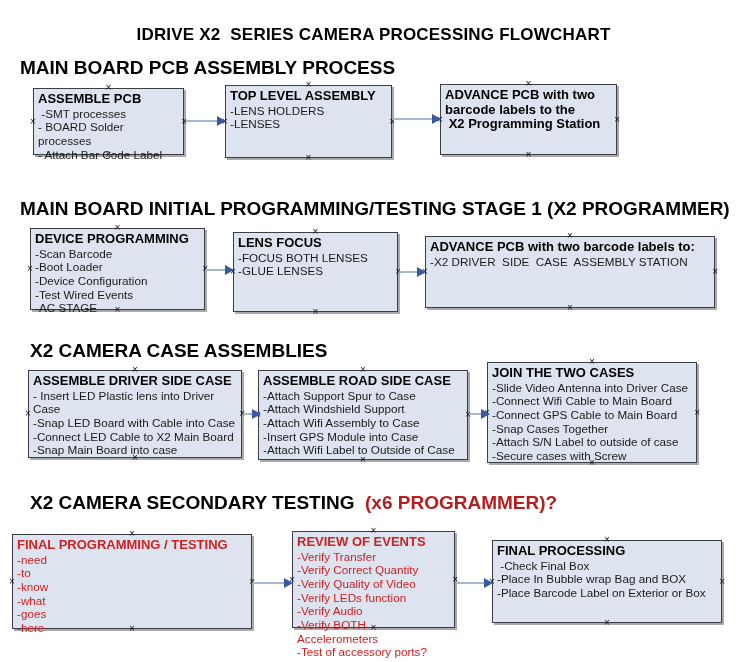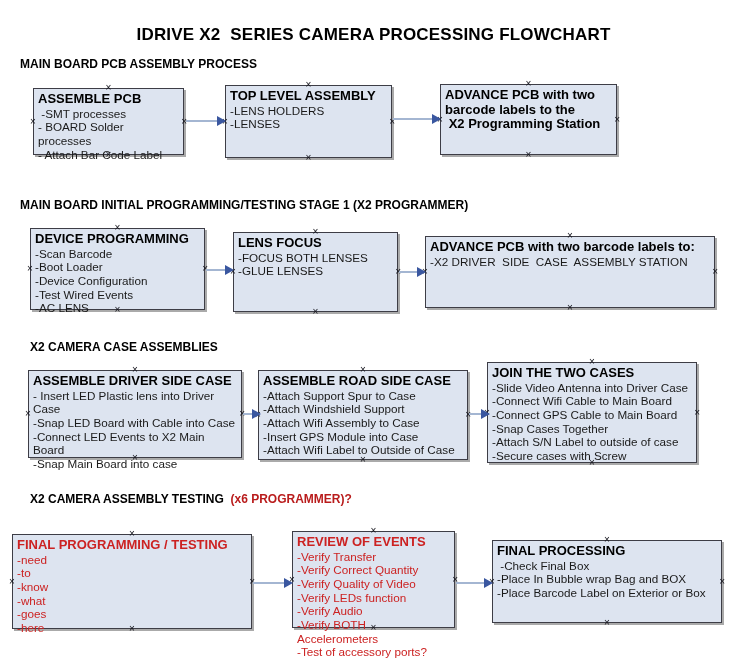--- a/index.html
+++ b/index.html
@@ -8,21 +8,21 @@
     width:747px;height:662px;position:relative;overflow:hidden;
     color:#111;
   }
   #stage{position:absolute;inset:0;}
   #page-title{
     position:absolute;top:14px;left:0;width:100%;
     text-align:center;font-size:17px;font-weight:bold;
     letter-spacing:.2px;white-space:pre-wrap;color:#000;
   }
   .section-heading{
-    position:absolute;font-size:12px;font-weight:bold;white-space:pre-wrap;color:#000;text-align:center;
+    position:absolute;font-size:19px;font-weight:bold;white-space:pre-wrap;color:#000;text-align:center;
   }
   #heading-0{left:20px;top:57px;}
   #heading-1{left:20px;top:198px;}
   #heading-2{left:30px;top:340px;}
   #heading-3{left:30px;top:492px;}
   .heading-red{color:#b91c1c;}
   .pbox{
     position:absolute;background:#dde4f0;border:1px solid #3d3d46;
     box-shadow:2px 2px 0 #aaaaaa;
     padding:3px 5px 2px 4px;box-sizing:border-box;overflow:visible;
@@ -123,21 +123,21 @@
       <span class="xmark xm-t">×</span>
       <span class="xmark xm-b">×</span>
       <span class="xmark xm-l">×</span>
       <span class="xmark xm-r">×</span>
       <div class="box-title">DEVICE PROGRAMMING</div>
       <div class="box-items">
         <div class="box-item">-Scan Barcode</div>
         <div class="box-item">-Boot Loader</div>
         <div class="box-item">-Device Configuration</div>
         <div class="box-item">-Test Wired Events</div>
-        <div class="box-item">-AC LENS</div>
+        <div class="box-item">-AC STAGE</div>
       </div>
     </div>
     <div class="pbox" id="box-1-1">
       <span class="xmark xm-t">×</span>
       <span class="xmark xm-b">×</span>
       <span class="xmark xm-l">×</span>
       <span class="xmark xm-r">×</span>
       <div class="box-title">LENS FOCUS</div>
       <div class="box-items">
         <div class="box-item">-FOCUS BOTH LENSES</div>
@@ -163,21 +163,21 @@
     <div class="section-heading" id="heading-2"><span>X2 CAMERA CASE ASSEMBLIES</span><span class="heading-red"></span></div>
     <div class="pbox" id="box-2-0">
       <span class="xmark xm-t">×</span>
       <span class="xmark xm-b">×</span>
       <span class="xmark xm-l">×</span>
       <span class="xmark xm-r">×</span>
       <div class="box-title">ASSEMBLE DRIVER SIDE CASE</div>
       <div class="box-items">
         <div class="box-item">- Insert LED Plastic lens into Driver Case</div>
         <div class="box-item">-Snap LED Board with Cable into Case</div>
-        <div class="box-item">-Connect LED Events to X2 Main Board</div>
+        <div class="box-item">-Connect LED Cable to X2 Main Board</div>
         <div class="box-item">-Snap Main Board into case</div>
       </div>
     </div>
     <div class="pbox" id="box-2-1">
       <span class="xmark xm-t">×</span>
       <span class="xmark xm-b">×</span>
       <span class="xmark xm-l">×</span>
       <span class="xmark xm-r">×</span>
       <div class="box-title">ASSEMBLE ROAD SIDE CASE</div>
       <div class="box-items">
@@ -202,21 +202,21 @@
         <div class="box-item">-Attach S/N Label to outside of case</div>
         <div class="box-item">-Secure cases with Screw</div>
       </div>
     </div>
     <div class="arrow" id="arrow-2-0">
       <span class="head"></span>
     </div>
     <div class="arrow" id="arrow-2-1">
       <span class="head"></span>
     </div>
-    <div class="section-heading" id="heading-3"><span>X2 CAMERA ASSEMBLY TESTING  </span><span class="heading-red">(x6 PROGRAMMER)?</span></div>
+    <div class="section-heading" id="heading-3"><span>X2 CAMERA SECONDARY TESTING  </span><span class="heading-red">(x6 PROGRAMMER)?</span></div>
     <div class="pbox red" id="box-3-0">
       <span class="xmark xm-t">×</span>
       <span class="xmark xm-b">×</span>
       <span class="xmark xm-l">×</span>
       <span class="xmark xm-r">×</span>
       <div class="box-title">FINAL PROGRAMMING / TESTING</div>
       <div class="box-items">
         <div class="box-item">-need</div>
         <div class="box-item">-to</div>
         <div class="box-item">-know</div>

